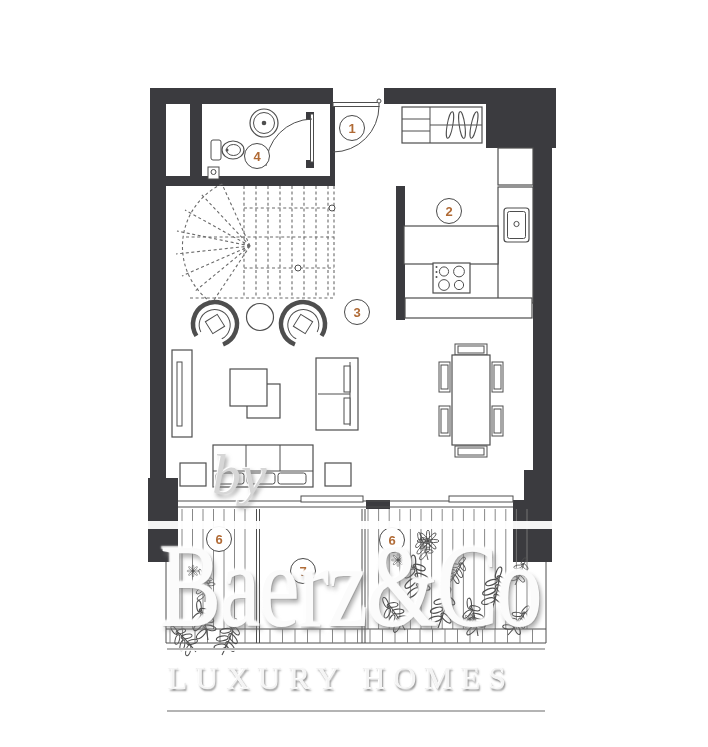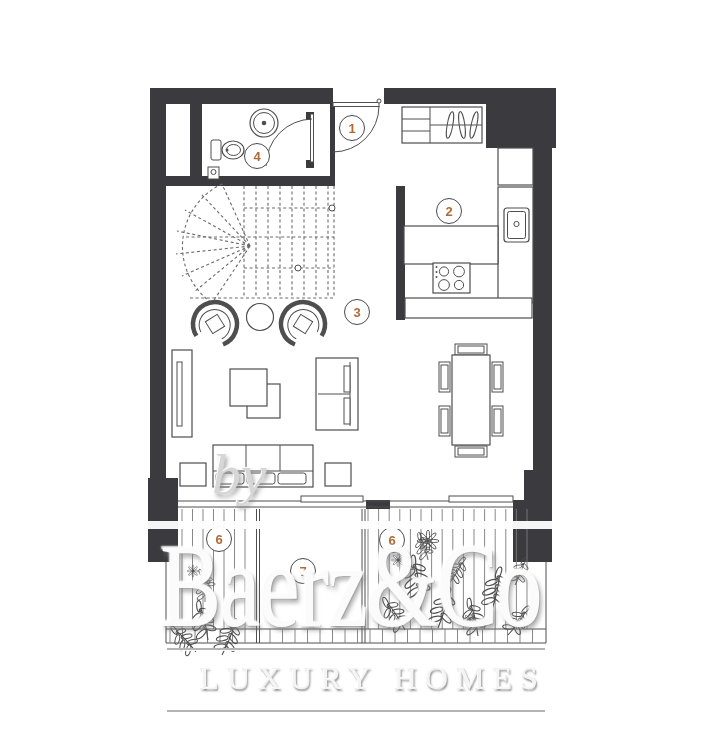--- a/index.html
+++ b/index.html
@@ -23,21 +23,21 @@
   .wm-band{left:148px;top:521px;width:410px;height:8px;background:rgba(255,255,255,0.95);}
   .wm-by{left:212px;top:446px;font:italic 58px "Liberation Serif",serif;line-height:1;
       color:#d6d6d6;text-shadow:-1px -1px 1px #fff,2px 3px 4px rgba(120,120,120,.65);}
   .wm-brand{left:160px;top:528px;font:118px "Liberation Serif",serif;line-height:1;
       letter-spacing:-2px;transform:scaleX(.78);transform-origin:0 0;color:#fbfbfb;
       text-shadow:-2px -2px 2px rgba(255,255,255,.95),3px 4px 5px rgba(125,125,125,.6),1px 1px 1px rgba(140,140,140,.45);}
   .wm-rule{position:absolute;z-index:3;height:2px;background:var(--watermark-rule,#b4b4b4);
       box-shadow:1px 1px 0 rgba(255,255,255,.9);}
   .wm-rule1{left:167px;top:648px;width:378px;}
   .wm-rule2{left:167px;top:710px;width:378px;}
-  .wm-tagline{left:168px;top:662px;width:378px;text-align:right;
+  .wm-tagline{left:168px;top:662px;width:378px;text-align:left;
       font:32px "Liberation Serif",serif;letter-spacing:8px;line-height:1;color:#f4f4f4;
       text-shadow:-1px -1px 0 #fff,1px 2px 2px rgba(110,110,110,.75),0 0 1px rgba(140,140,140,.5);}
 </style>
 </head>
 <body>
 
 <div class="stage">
 
 <svg width="708" height="747" viewBox="0 0 708 747">
   <defs>

